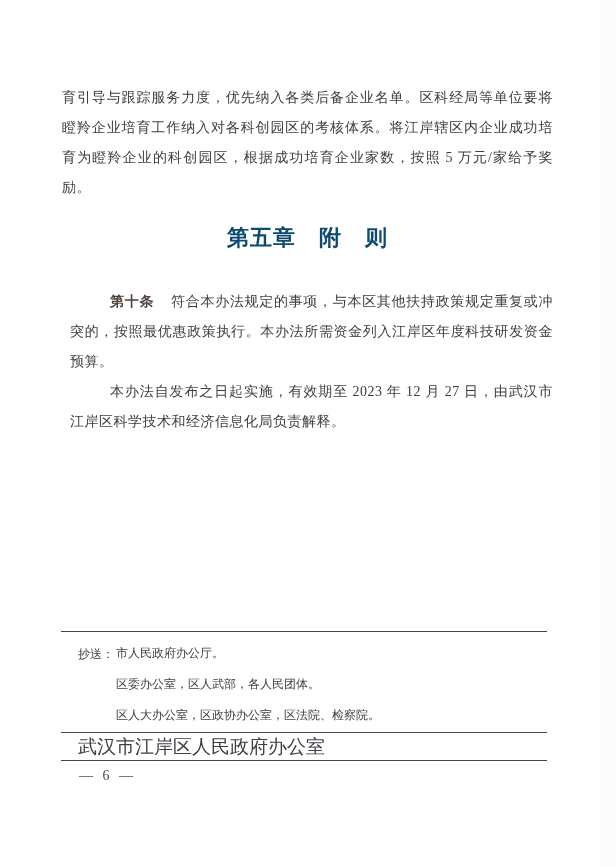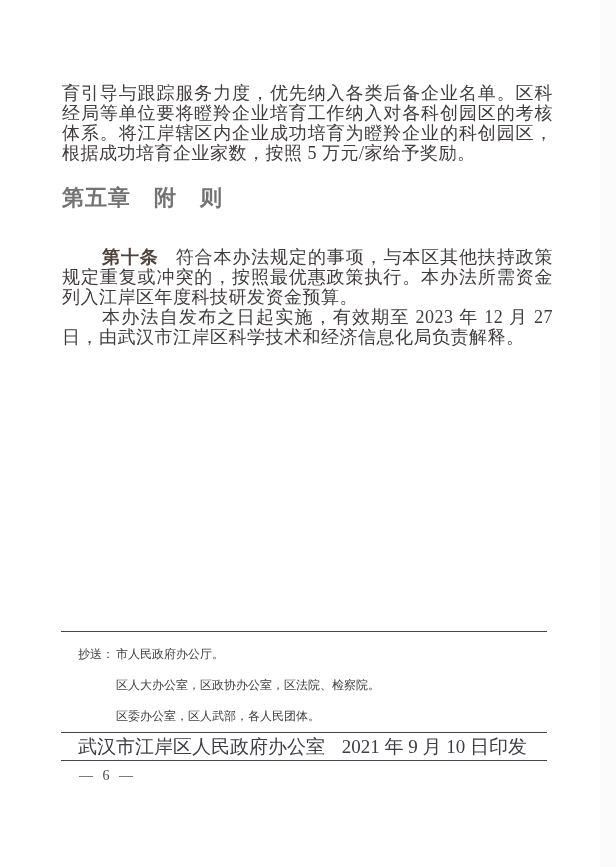--- a/index.html
+++ b/index.html
@@ -28,42 +28,43 @@
   
   .content {
     position: absolute;
     left: 62px;
     top: 83px;
     width: 491px;
     color: #403c3d;
   }
   .body-para {
     margin: 0;
-    font-size: 18px;
-    line-height: 20px;
+    font-size: 14px;
+    line-height: 30px;
     text-align: justify;
     letter-spacing: 0.5px;
     color: #403c3d;
   }
   .body-para.indent {
     text-indent: 40px;
+    margin-left: 8px;
   }
   .article-label {
     font-weight: bold;
     color: #4e423c;
     margin-right: 17px;
   }
   .chapter-heading {
     margin: 20px 0 34px 0;
     font-size: 22px;
     line-height: 30px;
     font-weight: bold;
-    text-align: left;
+    text-align: center;
     letter-spacing: 1px;
-    color: #737373;
+    color: #0c4a6e;
   }
 
   
   .rule {
     position: absolute;
     left: 61px;
     width: 486px;
     height: 0;
     border-top: 1.6px solid #47474b;
   }
@@ -85,26 +86,27 @@
   .cc-label {
     flex: 0 0 auto;
     margin-right: 2px;
     white-space: nowrap;
   }
   .cc-lines {
     flex: 1 1 auto;
   }
   .cc-line {
     white-space: nowrap;
+    font-family: Liberation Mono, monospace;
   }
 
   .issue-line {
     position: absolute;
     left: 78px;
-    right: 89px;
+    right: 74px;
     top: 735px;
     display: flex;
     justify-content: space-between;
     align-items: center;
     font-size: 19px;
     line-height: 24px;
     color: #3f3c44;
     white-space: nowrap;
   }
 
@@ -135,28 +137,27 @@
 
     <p class="body-para indent">本办法自发布之日起实施，有效期至 2023 年 12 月 27 日，由武汉市江岸区科学技术和经济信息化局负责解释。</p>
   </div>
 
   <div class="rule rule-1"></div>
 
   <div class="cc-block">
     <span class="cc-label">抄送：</span>
     <div class="cc-lines">
       <div class="cc-line">市人民政府办公厅。</div>
+      <div class="cc-line">区委办公室，区人武部，各人民团体。</div>
       <div class="cc-line">区人大办公室，区政协办公室，区法院、检察院。</div>
-      <div class="cc-line">区委办公室，区人武部，各人民团体。</div>
     </div>
   </div>
 
   <div class="rule rule-2"></div>
 
   <div class="issue-line">
     <span>武汉市江岸区人民政府办公室</span>
-    <span>2021 年 9 月 10 日印发</span>
   </div>
 
   <div class="rule rule-3"></div>
 
   <div class="page-number">— 6 —</div>
 </div>
 
 </body></html>

